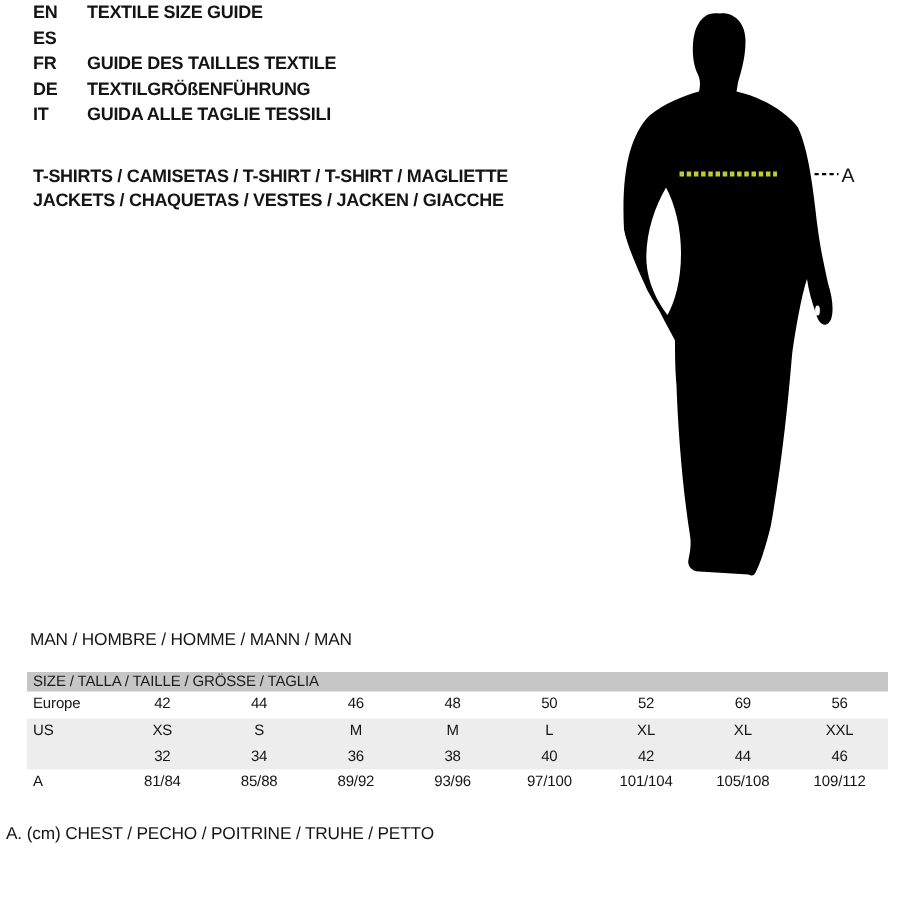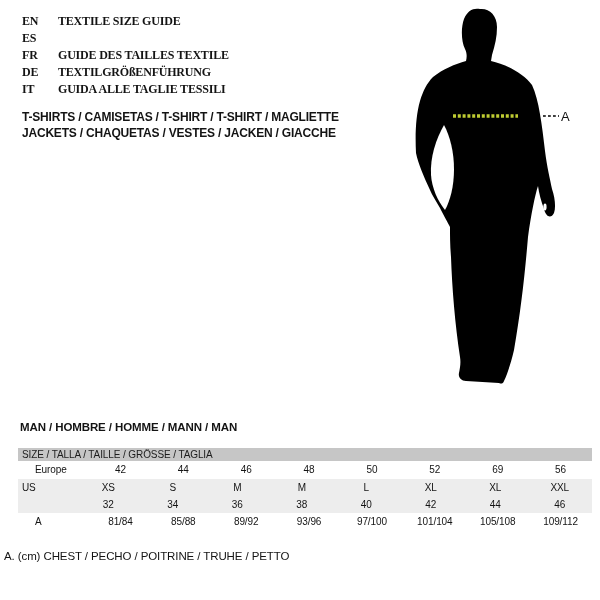--- a/index.html
+++ b/index.html
@@ -1,39 +1,39 @@
 <!DOCTYPE html>
 <html><head>
 <meta charset="utf-8">
 <style>
   html,body{margin:0;padding:0;background:#fff;}
   .canvas{
     position:relative;width:600px;height:600px;background:#ffffff;overflow:hidden;
     font-family:"Liberation Sans","DejaVu Sans",sans-serif;color:#141414;
   }
   
-  .lang-block{position:absolute;left:22px;top:13px;font-family:Liberation Serif, serif;}
+  .lang-block{position:absolute;left:22px;top:0;}
   .lang-row{display:flex;height:17px;line-height:17px;font-size:12px;font-weight:bold;letter-spacing:-0.2px;}
   .lang-code{width:36px;}
   .lang-title{white-space:nowrap;}
   
   .category-block{position:absolute;left:22px;top:110px;}
   .category-line{height:15.5px;line-height:15.5px;font-size:12px;font-weight:bold;letter-spacing:-0.2px;white-space:nowrap;}
   
   .figure-wrap{position:absolute;left:413px;top:5px;width:160px;height:390px;}
   .figure-wrap svg{position:absolute;left:0;top:0;}
   .measure-label{position:absolute;left:148px;top:104px;font-size:13px;font-weight:400;color:#111;}
   
-  .section-title{position:absolute;left:20px;top:420px;font-size:11.5px;font-weight:bold;letter-spacing:-0.1px;line-height:14px;}
+  .section-title{position:absolute;left:20px;top:420px;font-size:11.5px;font-weight:normal;letter-spacing:-0.1px;line-height:14px;}
   
   .size-table{position:absolute;left:18px;top:448px;width:574px;font-size:10px;letter-spacing:-0.1px;}
   .size-table-header{height:13px;line-height:13px;background:#c6c6c6;padding-left:4px;color:#1c1c1c;}
   .size-row{display:flex;}
   .size-row.striped{background:#ededed;align-items:center;}
-  .size-row.h18{height:18px;line-height:18px;margin-left:13px;}
+  .size-row.h18{height:18px;line-height:18px;}
   .size-row.h17{height:17px;line-height:17px;}
   .row-label{width:58px;padding-left:4px;box-sizing:border-box;}
   .cell{flex:1;text-align:center;}
   
   .footnote{position:absolute;left:4px;top:550px;font-size:11.5px;font-weight:normal;letter-spacing:-0.1px;}
 </style>
 </head>
 <body>
 
 <div class="canvas">

